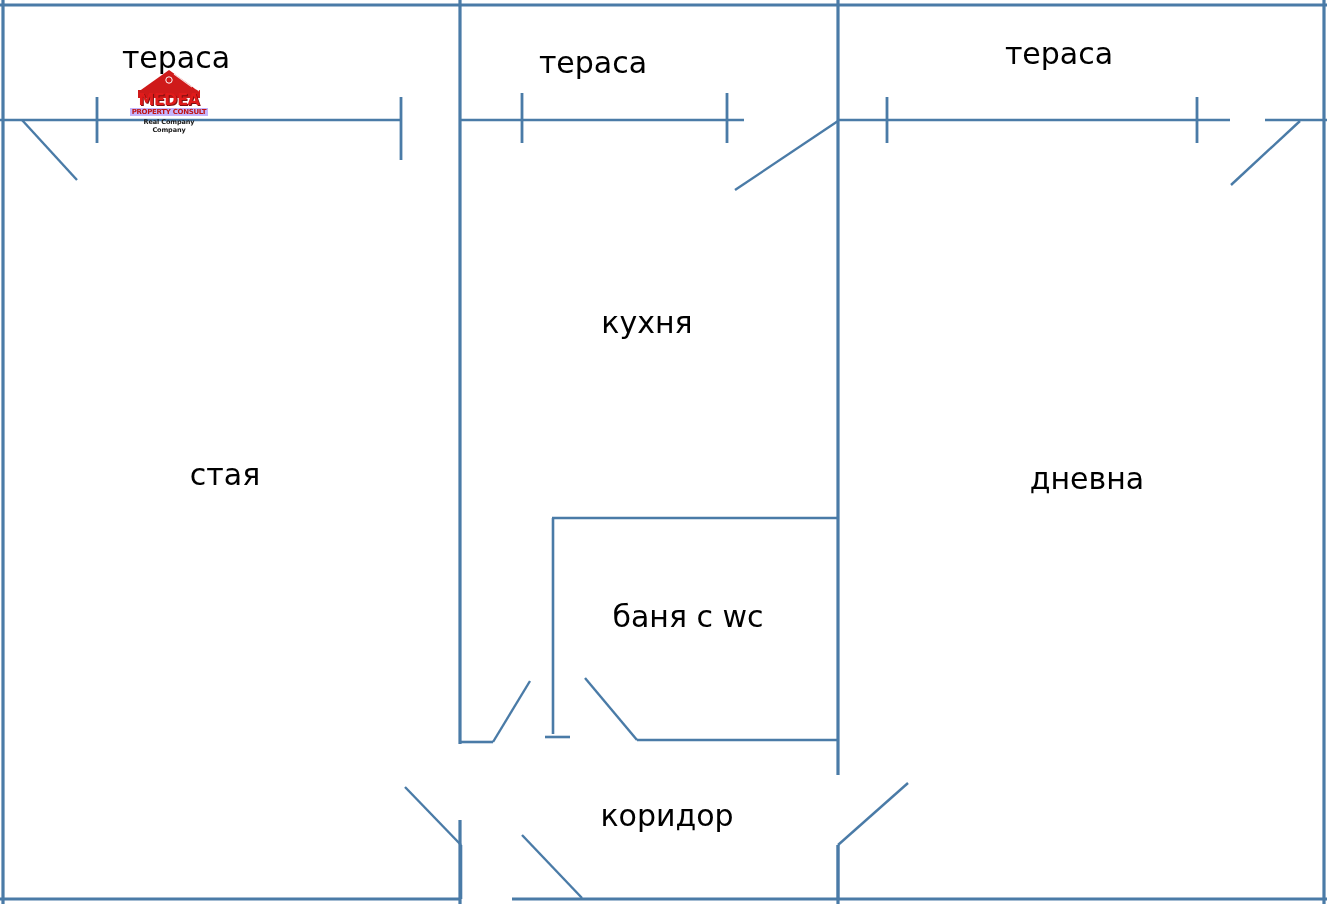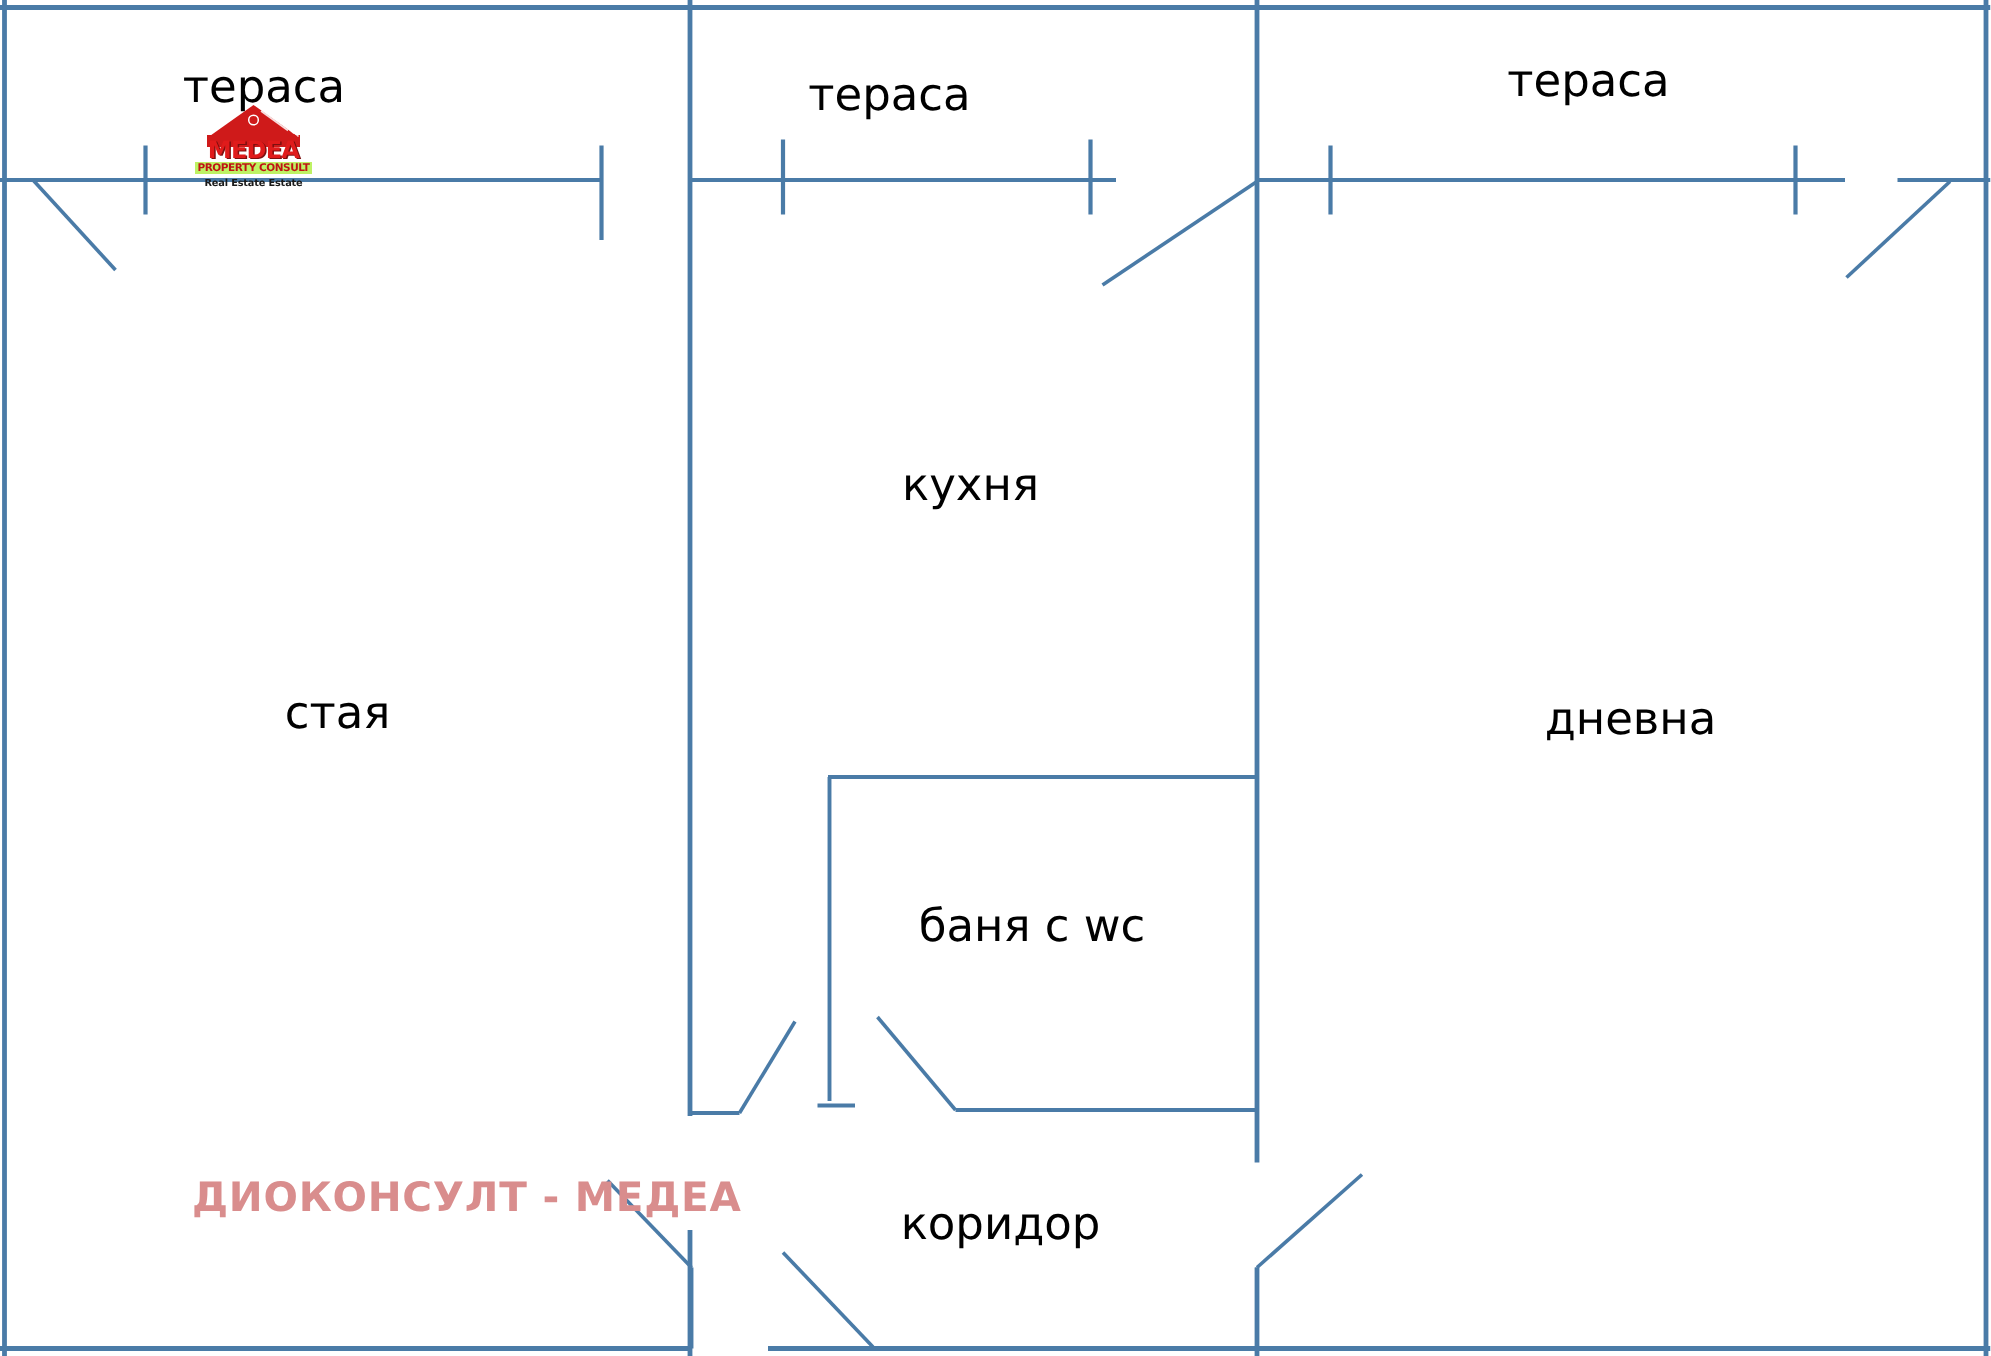--- a/index.html
+++ b/index.html
@@ -97,21 +97,21 @@
     left: 0px;
     top: 39px;
     width: 78px;
     text-align: center;
     font-family: "DejaVu Sans", "Liberation Sans", sans-serif;
     font-size: 7px;
     font-weight: bold;
     color: #c01414;
     letter-spacing: -0.3px;
     line-height: 8px;
-    background: #bef264;
+    background: #c4b5fd;
     mix-blend-mode: normal;
   }
   .logo-tag {
     position: absolute;
     left: 0px;
     top: 49px;
     width: 78px;
     text-align: center;
     font-family: "DejaVu Sans", "Liberation Sans", sans-serif;
     font-size: 6.5px;
@@ -227,18 +227,17 @@
       <rect x="8" y="21" width="62" height="8" fill="#cf1a1a"></rect>
       <g stroke="#ffffff" stroke-width="1.1" opacity="0.85">
         <line x1="44" y1="5" x2="62" y2="18"></line>
         <line x1="48" y1="4" x2="66" y2="20"></line>
         <line x1="52" y1="6" x2="69" y2="22"></line>
       </g>
       <circle cx="39" cy="11" r="3.2" fill="none" stroke="#ffffff" stroke-width="1"></circle>
     </svg>
     <div class="logo-word">MEDEA</div>
     <div class="logo-sub">PROPERTY CONSULT</div>
-    <div class="logo-tag">Real Estate Estate</div>
+    <div class="logo-tag">Real Company Company</div>
   </div>
 
-  <div class="watermark-text">ДИОКОНСУЛТ - МЕДЕА</div>
 
 </div>
 
 </body></html>

